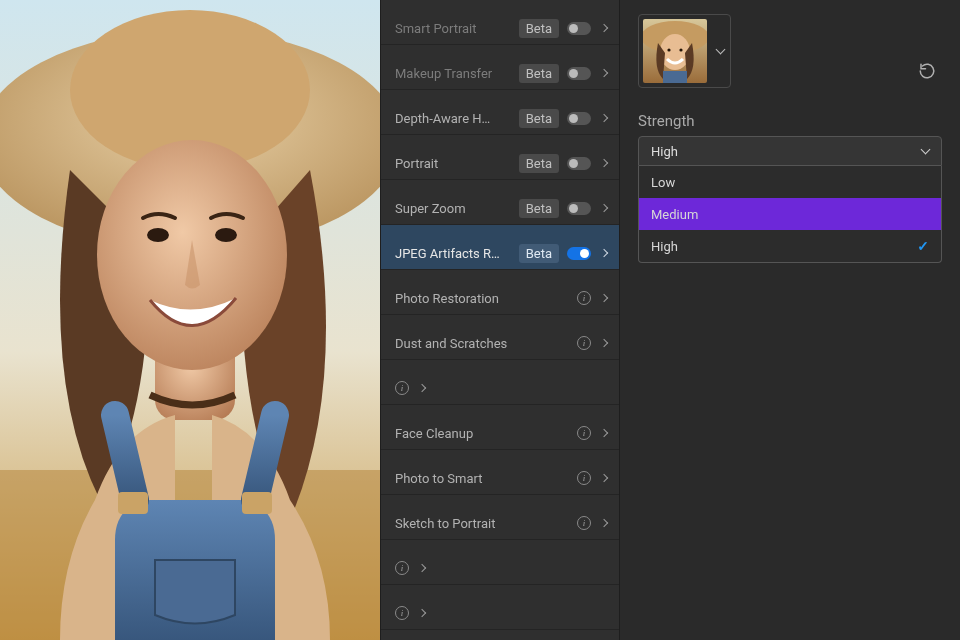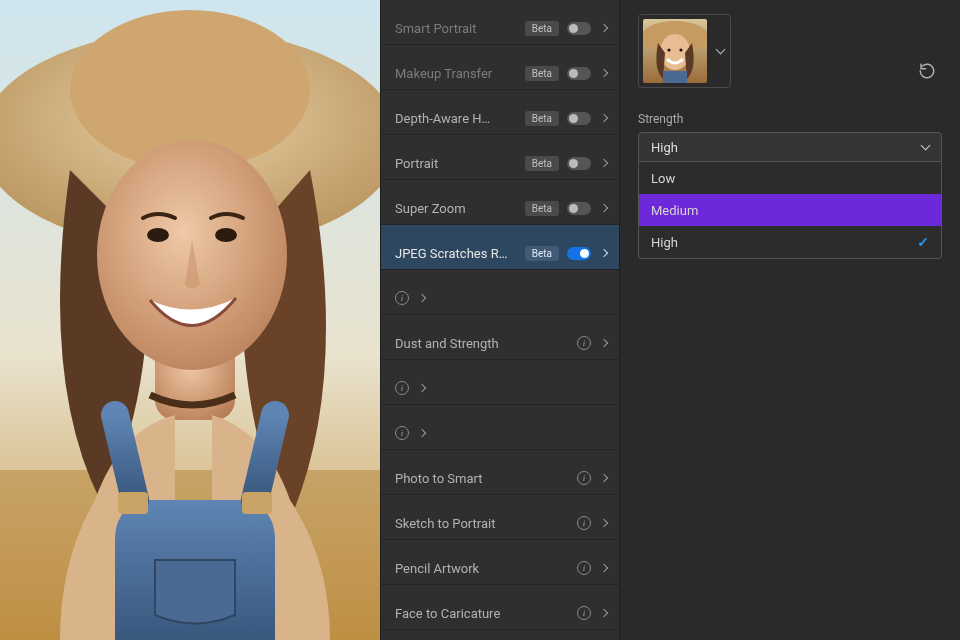--- a/index.html
+++ b/index.html
@@ -44,21 +44,21 @@
   .filter-row.dim { color: #7c7c7c; }
   .filter-row.active { background: #2e4760; color: #e6e6e6; }
   .filter-label {
     flex: 1;
     white-space: nowrap;
     overflow: hidden;
     text-overflow: ellipsis;
     font-size: 13px;
   }
   .badge {
-    font-size: 10px;
+    font-size: 13px;
     padding: 2px 7px;
     border-radius: 3px;
     background: #4a4a4a;
     color: #c0c0c0;
     margin-right: 8px;
   }
   .filter-row.active .badge { background: #415b76; color: #dfe9f3; }
 
   
   .toggle {
@@ -110,21 +110,21 @@
   .thumb svg { width: 100%; height: 100%; display: block; }
   .thumb-chev {
     width: 7px; height: 7px; border-bottom: 1.5px solid #bcbcbc;
     border-right: 1.5px solid #bcbcbc; transform: rotate(45deg);
     margin-top: -3px;
   }
   .reset-ic {
     position: absolute; top: 62px; right: 24px; color: #b0b0b0;
   }
 
-  .field-label { font-size: 12px; color: #a9a9a9; margin-top: 24px; margin-bottom: 6px; }
+  .field-label { font-size: 15px; color: #a9a9a9; margin-top: 24px; margin-bottom: 6px; }
   .select {
     height: 30px; border: 1px solid #555; border-radius: 4px 4px 0 0;
     background: #353535; display: flex; align-items: center;
     padding: 0 12px; color: #dedede; font-size: 13px;
   }
   .select .sel-chev {
     margin-left: auto; width: 7px; height: 7px;
     border-bottom: 1.5px solid #cfcfcf; border-right: 1.5px solid #cfcfcf;
     transform: rotate(45deg); margin-top: -3px;
   }
@@ -244,61 +244,61 @@
     </div>
     <div class="filter-row">
       <span class="filter-label">Super Zoom</span>
       <span class="badge">Beta</span>
       <span class="toggle">
         <span class="knob"></span>
       </span>
       <span class="chev"></span>
     </div>
     <div class="filter-row active">
-      <span class="filter-label">JPEG Scratches R…</span>
+      <span class="filter-label">JPEG Artifacts R…</span>
       <span class="badge">Beta</span>
       <span class="toggle on">
         <span class="knob"></span>
       </span>
       <span class="chev"></span>
     </div>
     <div class="filter-row">
-      <span class="info-ic">i</span>
-      <span class="chev"></span>
-    </div>
-    <div class="filter-row">
-      <span class="filter-label">Dust and Strength</span>
-      <span class="info-ic">i</span>
-      <span class="chev"></span>
-    </div>
-    <div class="filter-row">
-      <span class="info-ic">i</span>
-      <span class="chev"></span>
-    </div>
-    <div class="filter-row">
+      <span class="filter-label">Photo Restoration</span>
+      <span class="info-ic">i</span>
+      <span class="chev"></span>
+    </div>
+    <div class="filter-row">
+      <span class="filter-label">Dust and Scratches</span>
+      <span class="info-ic">i</span>
+      <span class="chev"></span>
+    </div>
+    <div class="filter-row">
+      <span class="info-ic">i</span>
+      <span class="chev"></span>
+    </div>
+    <div class="filter-row">
+      <span class="filter-label">Face Cleanup</span>
       <span class="info-ic">i</span>
       <span class="chev"></span>
     </div>
     <div class="filter-row">
       <span class="filter-label">Photo to Smart</span>
       <span class="info-ic">i</span>
       <span class="chev"></span>
     </div>
     <div class="filter-row">
       <span class="filter-label">Sketch to Portrait</span>
       <span class="info-ic">i</span>
       <span class="chev"></span>
     </div>
     <div class="filter-row">
-      <span class="filter-label">Pencil Artwork</span>
-      <span class="info-ic">i</span>
-      <span class="chev"></span>
-    </div>
-    <div class="filter-row">
-      <span class="filter-label">Face to Caricature</span>
+      <span class="info-ic">i</span>
+      <span class="chev"></span>
+    </div>
+    <div class="filter-row">
       <span class="info-ic">i</span>
       <span class="chev"></span>
     </div>
   </div>
 
 <div class="detail">
   <div class="thumb-row">
     <div class="thumb-wrap">
       <div class="thumb">
         <svg viewBox="0 0 64 64">

